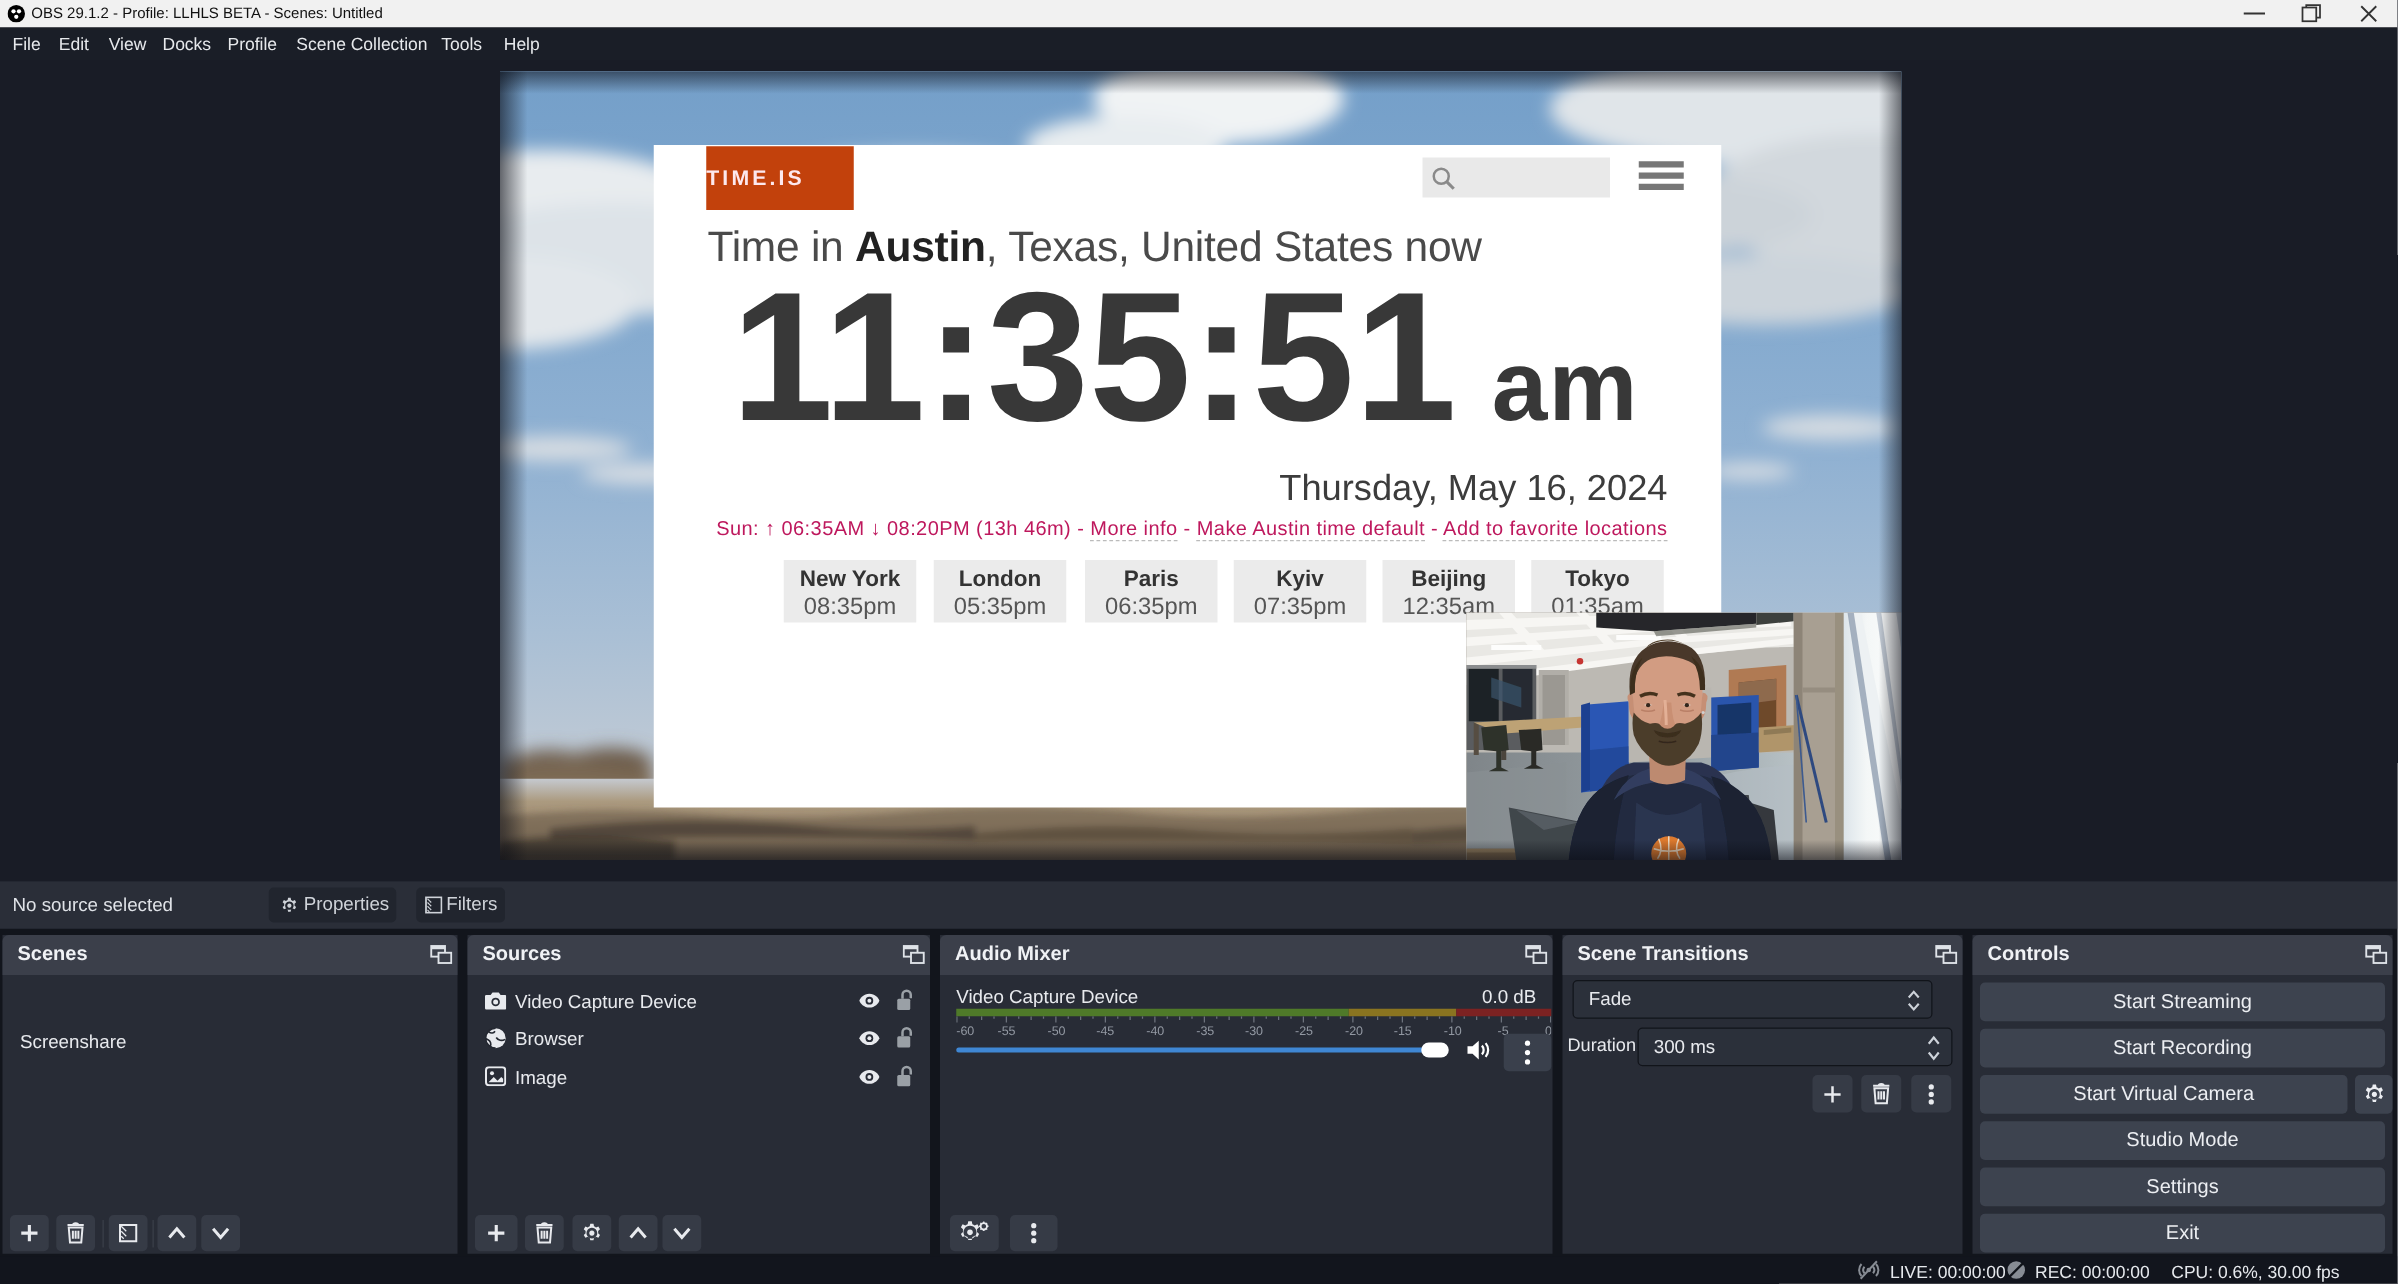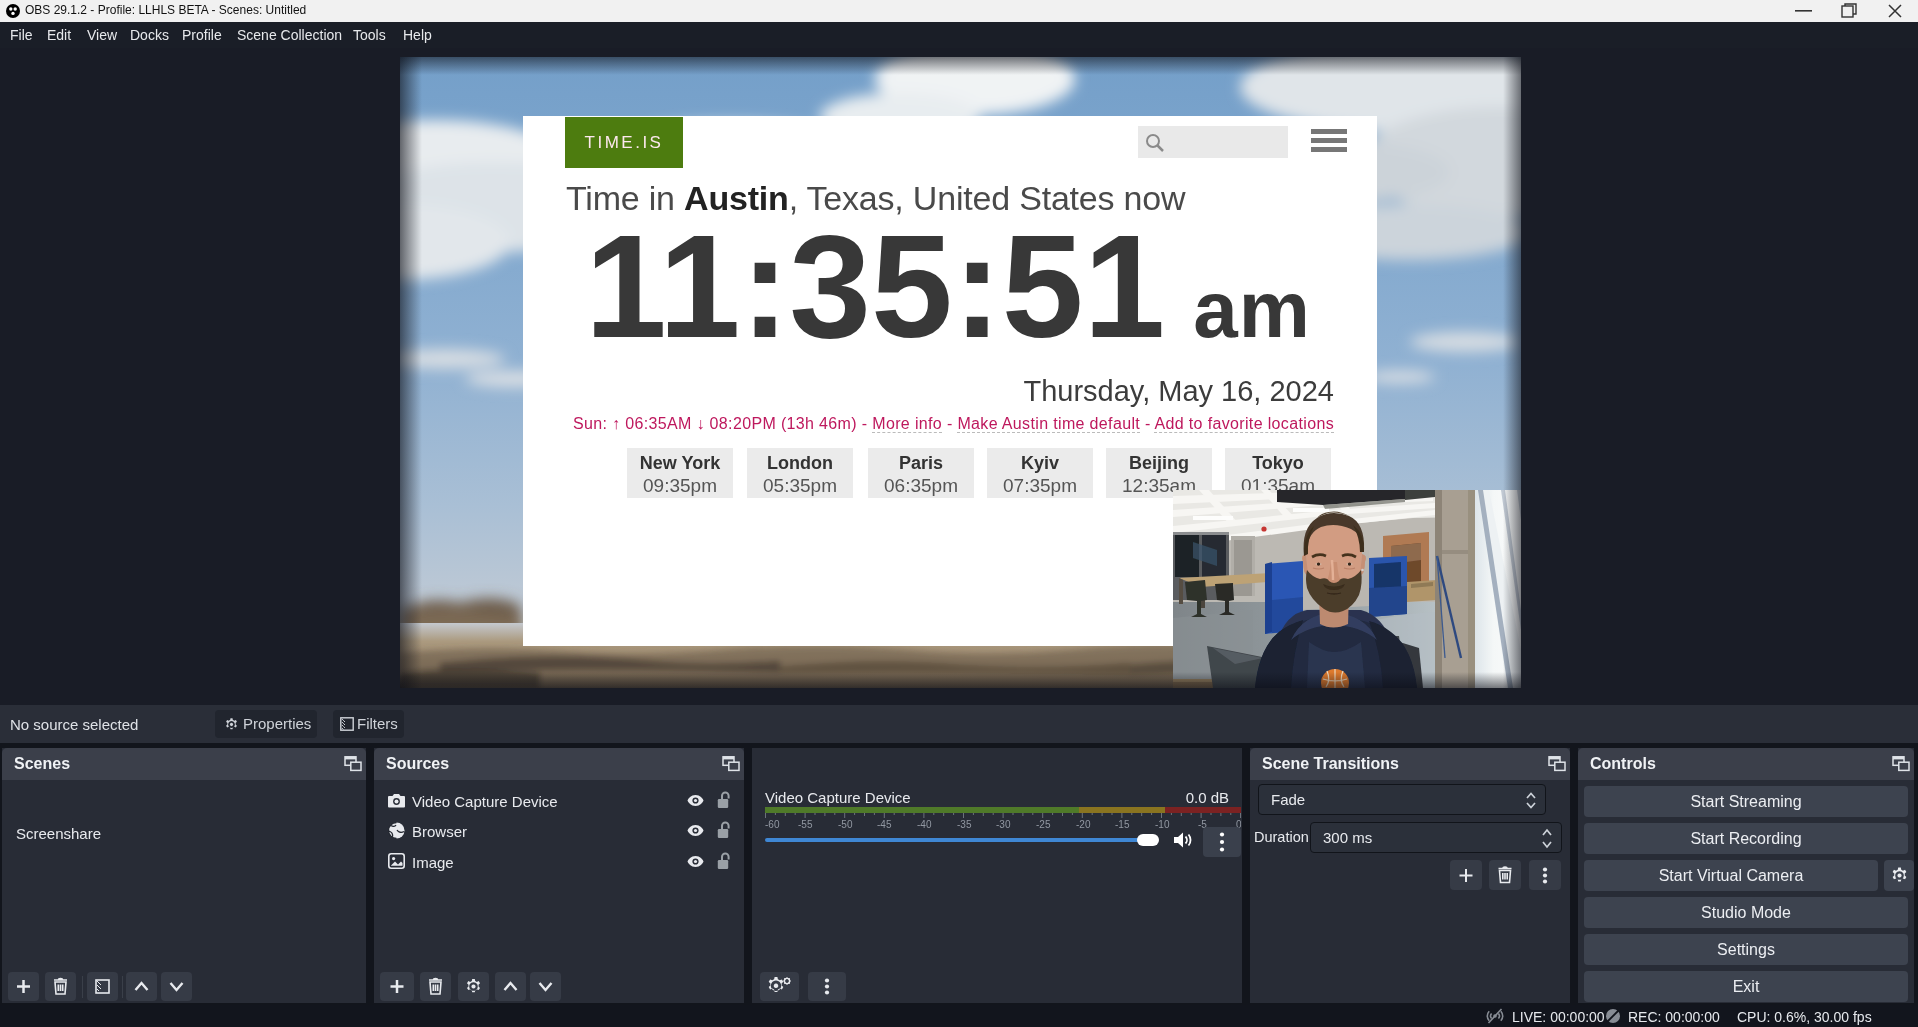--- a/index.html
+++ b/index.html
@@ -21,22 +21,22 @@
   #video { position:absolute; left:400px; top:9px; width:1121px; height:631px; overflow:hidden; background:#8aabcf; }
   #sky { position:absolute; left:0; top:0; width:1121px; height:590px;
          background:linear-gradient(180deg,#749fc9 0%,#81a8ce 28%,#90b1d2 52%,#a9bfd5 76%,#c2cbd5 96%,#c9ced5 100%); }
   #desert { position:absolute; left:0; top:566px; width:1121px; height:65px;
             background:linear-gradient(180deg,#c5c9cf 0%, #ab9a7f 28%, #a08c72 55%, #8d7b64 80%, #655847 100%); }
   #vignette { position:absolute; left:0; top:0; width:1121px; height:631px; }
   #vignette .e { position:absolute; }
 
   
   #card { position:absolute; left:123px; top:59px; width:854px; height:530px; background:#fff; }
-  #logo { position:absolute; left:42px; top:1px; width:118px; height:51px; background:#4d7c0f; color:#fde8ee;
-          font-size:17px; font-weight:normal; letter-spacing:2.5px; text-align:center; line-height:51px; }
+  #logo { position:absolute; left:42px; top:1px; width:118px; height:51px; background:#c2410c; color:#fde8ee;
+          font-size:17px; font-weight:bold; letter-spacing:2.5px; line-height:51px; }
   #searchbox { position:absolute; left:615px; top:10px; width:150px; height:32px; background:#e9e9e9; }
   #heading { position:absolute; left:43px; top:63px; font-size:34px; color:#4a4a4a; letter-spacing:-.2px; }
   #heading b { color:#222; }
   #clock { position:absolute; left:62px; top:108px; width:730px; height:125px; color:#383838;
            font-size:147px; font-weight:bold; letter-spacing:0; white-space:nowrap; line-height:125px;}
   #ampm { font-size:80px; letter-spacing:1px; margin-left:28px; }
   #dateline { position:absolute; right:43px; top:259px; font-size:29px; color:#3c3c3c; }
   #sunline { position:absolute; left:0; right:43px; top:299px; font-size:16px; color:#be185d; text-align:right; white-space:nowrap; letter-spacing:.35px; }
   #sunline .lnk { border-bottom:1px dashed #bbb; }
   .citybox { position:absolute; top:332px; width:106px; height:50px; background:#ebebeb; text-align:center; }
@@ -171,21 +171,21 @@
         </svg>
         <div class="abs" style="left:788px;top:13px;width:36px;height:5px;background:#777"></div>
         <div class="abs" style="left:788px;top:22px;width:36px;height:5px;background:#777"></div>
         <div class="abs" style="left:788px;top:31px;width:36px;height:5px;background:#777"></div>
         <div id="heading">Time in <b>Austin</b>, Texas, United States now</div>
         <div id="clock">11:35:51<span id="ampm">am</span></div>
         <div id="dateline">Thursday, May 16, 2024</div>
         <div id="sunline">Sun: ↑ 06:35AM ↓ 08:20PM (13h 46m) - <span class="lnk">More info</span> - <span class="lnk">Make Austin time default</span> - <span class="lnk">Add to favorite locations</span></div>
         <div class="citybox" style="left:104px">
             <div class="cn">New York</div>
-            <div class="ct">09:35pm</div>
+            <div class="ct">08:35pm</div>
           </div>
         <div class="citybox" style="left:224px">
             <div class="cn">London</div>
             <div class="ct">05:35pm</div>
           </div>
         <div class="citybox" style="left:345px">
             <div class="cn">Paris</div>
             <div class="ct">06:35pm</div>
           </div>
         <div class="citybox" style="left:464px">
@@ -491,20 +491,28 @@
         </svg>
       </div>
     <div class="tbtn" style="left:156px">
         <svg class="tico" viewBox="0 0 31 29">
           <path d="M9.5 11 L15.5 18 L21.5 11" fill="none" stroke="#e8eaee" stroke-width="2.4"></path>
         </svg>
       </div>
   </div>
 
   <div class="panel" id="mixer">
+    <div class="phead">
+        <div class="t">Audio Mixer</div>
+      <svg class="pop" viewBox="0 0 18 17">
+          <rect x="1" y="1.8" width="11" height="8.5" fill="none" stroke="#dfe3e8" stroke-width="1.5"></rect>
+          <path d="M1 1.8 h11 v2.6 h-11 Z" fill="#dfe3e8"></path>
+          <rect x="6.8" y="7.2" width="10.2" height="8.2" fill="#3b3f4a" stroke="#dfe3e8" stroke-width="1.5"></rect>
+        </svg>
+    </div>
     <div class="abs" style="left:13px;top:41px;font-size:15px;color:#e8eaee">Video Capture Device</div>
     <div class="abs" style="right:13px;top:41px;font-size:15px;color:#e8eaee">0.0 dB</div>
     <div class="abs" style="left:13px;top:59px;width:314px;height:6px;background:#4f7a29"></div>
     <div class="abs" style="left:327px;top:59px;width:86px;height:6px;background:#8a7420"></div>
     <div class="abs" style="left:413px;top:59px;width:76px;height:6px;background:#7c2222"></div>
     <svg class="abs" style="left:13px;top:65px" width="476" height="16" viewBox="0 0 476 16">
       <g stroke="#6c727c" stroke-width="1">
         <path d="M0.5 0 V5 M20.3 0 V3 M40.1 0 V5 M59.9 0 V3 M79.7 0 V5 M99.5 0 V3 M119.3 0 V5 M139.1 0 V3 M158.9 0 V5 M178.7 0 V3 M198.5 0 V5 M218.3 0 V3 M238.1 0 V5 M257.9 0 V3 M277.7 0 V5 M297.5 0 V3 M317.3 0 V5 M337.1 0 V3 M356.9 0 V5 M376.7 0 V3 M396.5 0 V5 M416.3 0 V3 M436.1 0 V5 M455.9 0 V3 M475.5 0 V5"></path>
         <path d="M10.4 0 V2 M30.2 0 V2 M50 0 V2 M69.8 0 V2 M89.6 0 V2 M109.4 0 V2 M129.2 0 V2 M149 0 V2 M168.8 0 V2 M188.6 0 V2 M208.4 0 V2 M228.2 0 V2 M248 0 V2 M267.8 0 V2 M287.6 0 V2 M307.4 0 V2 M327.2 0 V2 M347 0 V2 M366.8 0 V2 M386.6 0 V2 M406.4 0 V2 M426.2 0 V2 M446 0 V2 M465.8 0 V2"></path>
       </g>

